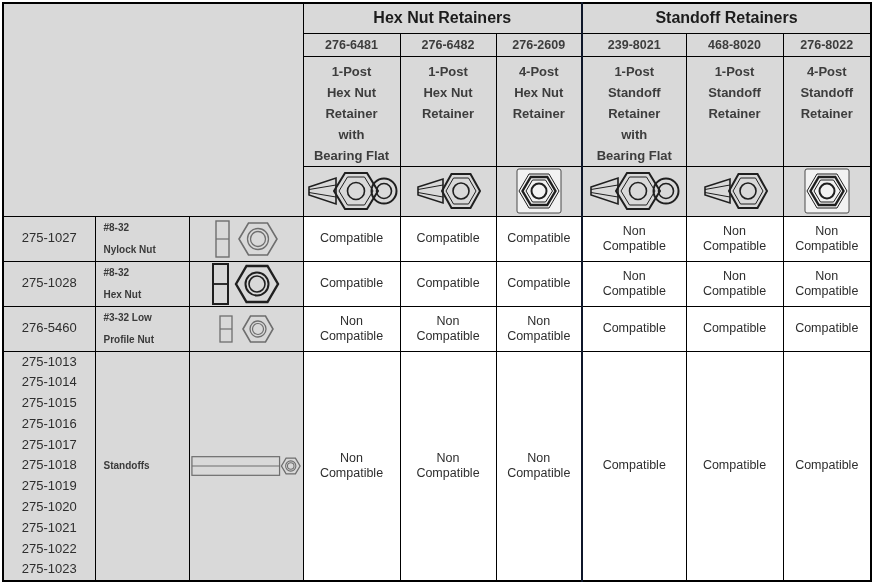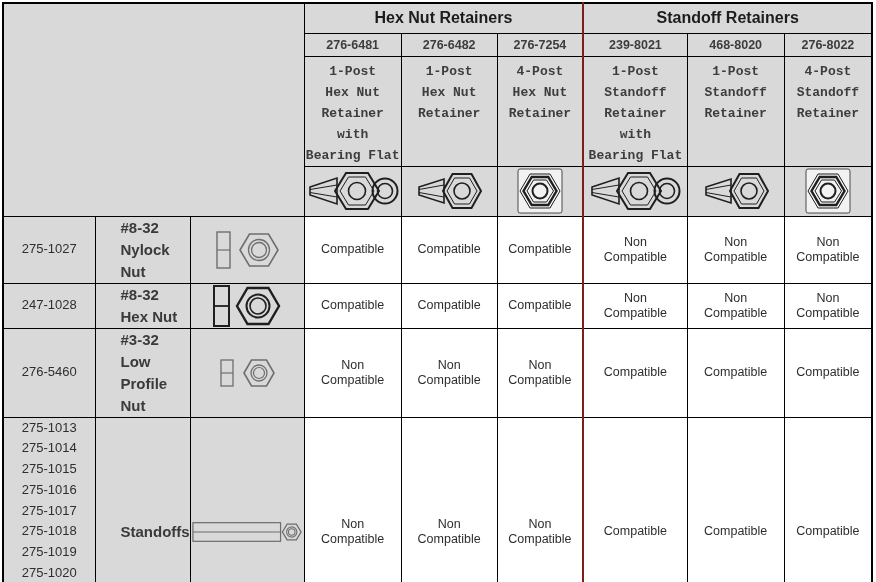--- a/index.html
+++ b/index.html
@@ -11,34 +11,33 @@
     margin:2px;
   }
   .compat-table td {
     border:1px solid #000;
     background:#d9d9d9;
     text-align:center;
     vertical-align:middle;
     padding:0;
     overflow:hidden;
   }
-  td.sec { border-left:2px solid #7f1d1d; }
+  td.sec { border-left:2px solid #0f172a; }
   td.group-header { font-size:16px; font-weight:bold; color:#1c1c1c;margin-top:28px; }
   td.part-header { font-size:12.5px; font-weight:bold; color:#3d3d3d; }
   td.desc-cell {
     font-size:13px; font-weight:bold; color:#3d3d3d;
     vertical-align:top; padding-top:4px; line-height:21px;
     white-space:pre-line;
-    font-family:Liberation Mono, monospace;
   }
   td.icon-cell { vertical-align:middle; }
   td.pnum-cell { font-size:13px; color:#2e2e2e; line-height:20.8px; white-space:pre-line; }
   td.pname-cell {
-    font-size:15px; font-weight:bold; color:#3a3a3a;
-    text-align:left; padding-left:25px; line-height:22px;
+    font-size:10px; font-weight:bold; color:#3a3a3a;
+    text-align:left; padding-left:8px; line-height:22px;
     white-space:pre-line;
   }
   td.compat-cell { background:#ffffff; font-size:12.5px; color:#2e2e2e; line-height:15px; }
   td.compat-cell .wrap { display:inline-block; max-width:78px; }
   svg { display:block; margin:0 auto; }
   .stroke-dark  { stroke:#1f1f1f; fill:none; }
   .stroke-gray  { stroke:#6e6e6e; fill:none; }
 </style>
 </head>
 <body>
@@ -59,21 +58,21 @@
   <tbody>
       <tr style="height:30px">
     <td class="corner" colspan="3" rowspan="4"></td>
     <td class="group-header" colspan="3">Hex Nut Retainers</td>
     <td class="group-header sec" colspan="3">Standoff Retainers</td>
   </tr>
 
   <tr style="height:23px">
     <td class="part-header">276-6481</td>
     <td class="part-header">276-6482</td>
-    <td class="part-header">276-7254</td>
+    <td class="part-header">276-2609</td>
     <td class="part-header sec">239-8021</td>
     <td class="part-header">468-8020</td>
     <td class="part-header">276-8022</td>
   </tr>
 
   <tr style="height:108px">
     <td class="desc-cell">1-Post
 Hex Nut
 Retainer
 with
@@ -173,21 +172,21 @@
     </td>
     <td class="compat-cell"><span class="wrap">Compatible</span></td>
     <td class="compat-cell"><span class="wrap">Compatible</span></td>
     <td class="compat-cell"><span class="wrap">Compatible</span></td>
     <td class="compat-cell sec"><span class="wrap">Non Compatible</span></td>
     <td class="compat-cell"><span class="wrap">Non Compatible</span></td>
     <td class="compat-cell"><span class="wrap">Non Compatible</span></td>
   </tr>
 
   <tr style="height:45px">
-    <td class="pnum-cell">247-1028</td>
+    <td class="pnum-cell">275-1028</td>
     <td class="pname-cell">#8-32
 Hex Nut</td>
     <td class="icon-cell">
       <svg width="70" height="44" viewBox="0 0 70 44">
         <rect class="stroke-dark" stroke-width="2" x="2" y="2" width="15" height="40"></rect>
         <path class="stroke-dark" stroke-width="1.8" d="M2,22 L17,22"></path>
         <polygon class="stroke-dark" stroke-width="2.4" points="25,22 35.5,4 56.5,4 67,22 56.5,40 35.5,40"></polygon>
         <circle class="stroke-dark" stroke-width="2" cx="46" cy="22" r="11.5"></circle>
         <circle class="stroke-dark" stroke-width="1.6" cx="46" cy="22" r="8"></circle>
       </svg>

